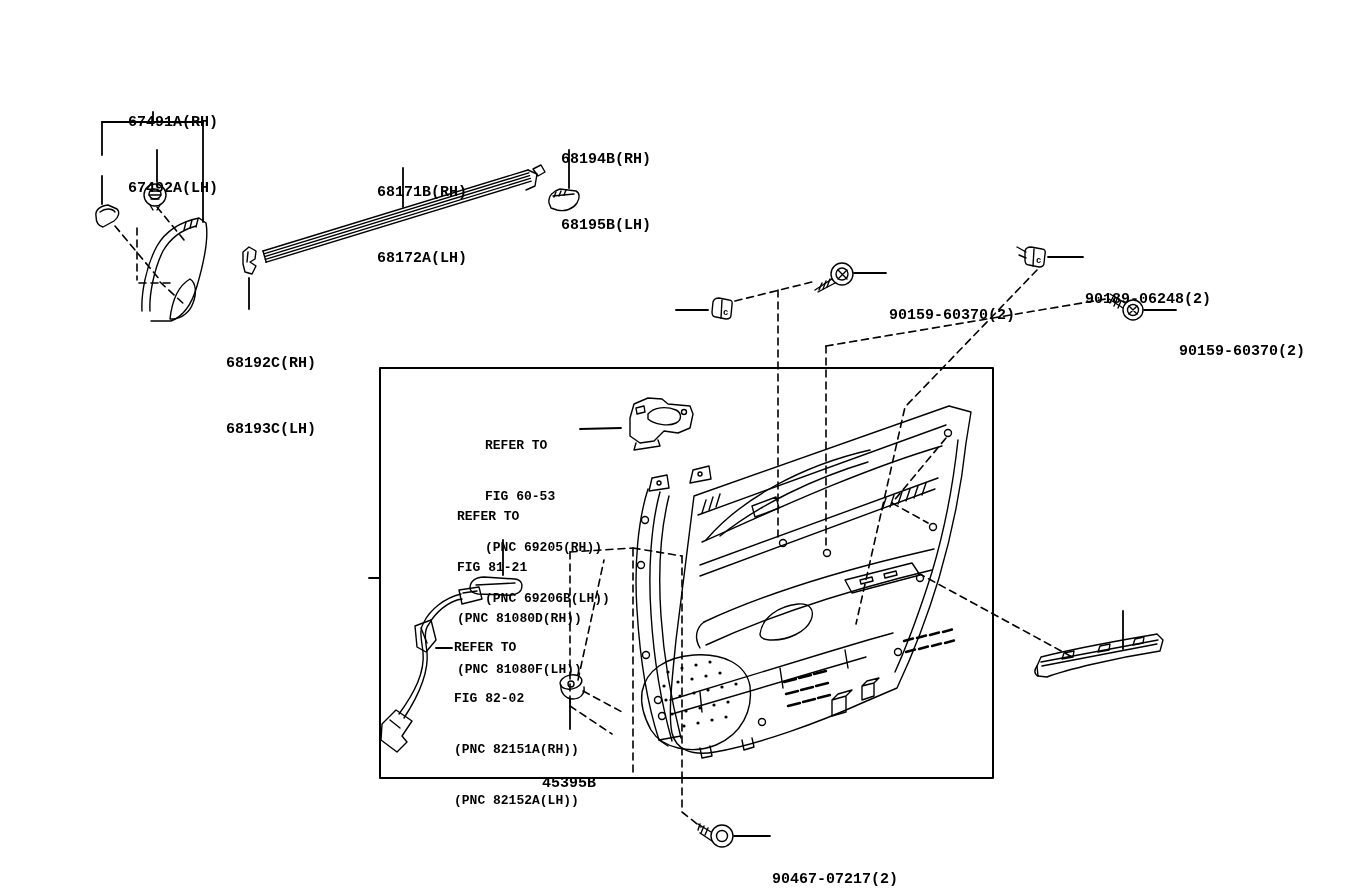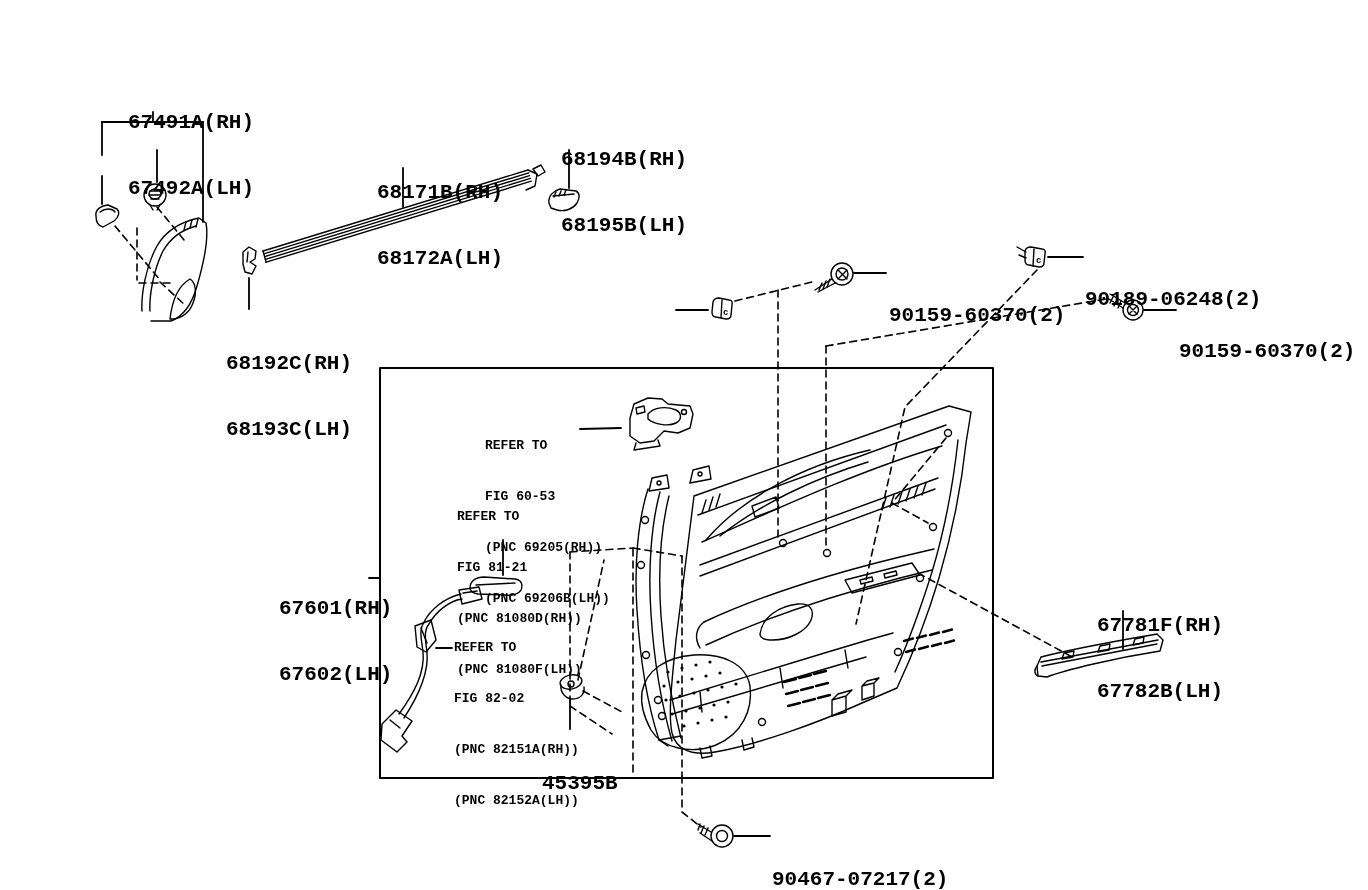--- a/index.html
+++ b/index.html
@@ -7,21 +7,21 @@
        font-family:"Liberation Mono","DejaVu Sans Mono",monospace;font-weight:700;color:#000;}
   .canvas{position:absolute;left:0;top:0;width:1368px;height:890px;background:#fff;}
   svg{position:absolute;left:0;top:0;}
   svg path,svg line,svg circle,svg ellipse,svg rect{stroke:#000;fill:none;stroke-width:1.4;stroke-linecap:round;stroke-linejoin:round;}
   svg .lead{stroke-width:1.8;}
   svg .thick{stroke-width:2;}
   svg .dash{stroke-dasharray:7 5;stroke-width:1.6;}
   svg .dot{fill:#000;stroke:none;}
   svg .slot{stroke-width:2.4;}
   svg text{fill:#000;stroke:none;font-family:"Liberation Mono",monospace;font-weight:700;font-size:9px;}
-  .lbl{position:absolute;font-size:21px;line-height:22px;white-space:pre;letter-spacing:0;}
+  .lbl{position:absolute;font-size:15px;line-height:22px;white-space:pre;letter-spacing:0;}
   .ref{position:absolute;font-size:13px;line-height:17px;white-space:pre;}
 </style>
 </head>
 <body>
 
 <div class="canvas">
 
 <svg width="1368" height="890" viewBox="0 0 1368 890">
 
   <g>
@@ -316,28 +316,20 @@
   <div>FIG 81-21</div>
   <div>(PNC 81080D(RH))</div>
   <div>(PNC 81080F(LH))</div>
 </div>
 <div class="ref" style="left:454px;top:605px">
   <div>REFER TO</div>
   <div>FIG 82-02</div>
   <div>(PNC 82151A(RH))</div>
   <div>(PNC 82152A(LH))</div>
 </div>
-<div class="lbl" style="left:279px;top:554px">
-  <div>67601(RH)</div>
-  <div>67602(LH)</div>
-</div>
 <div class="lbl" style="left:542px;top:729px">
   <div>45395B</div>
 </div>
-<div class="lbl" style="left:1097px;top:571px">
-  <div>67781F(RH)</div>
-  <div>67782B(LH)</div>
-</div>
 <div class="lbl" style="left:772px;top:825px">
   <div>90467-07217(2)</div>
 </div>
 
 </div>
 
 </body></html>

